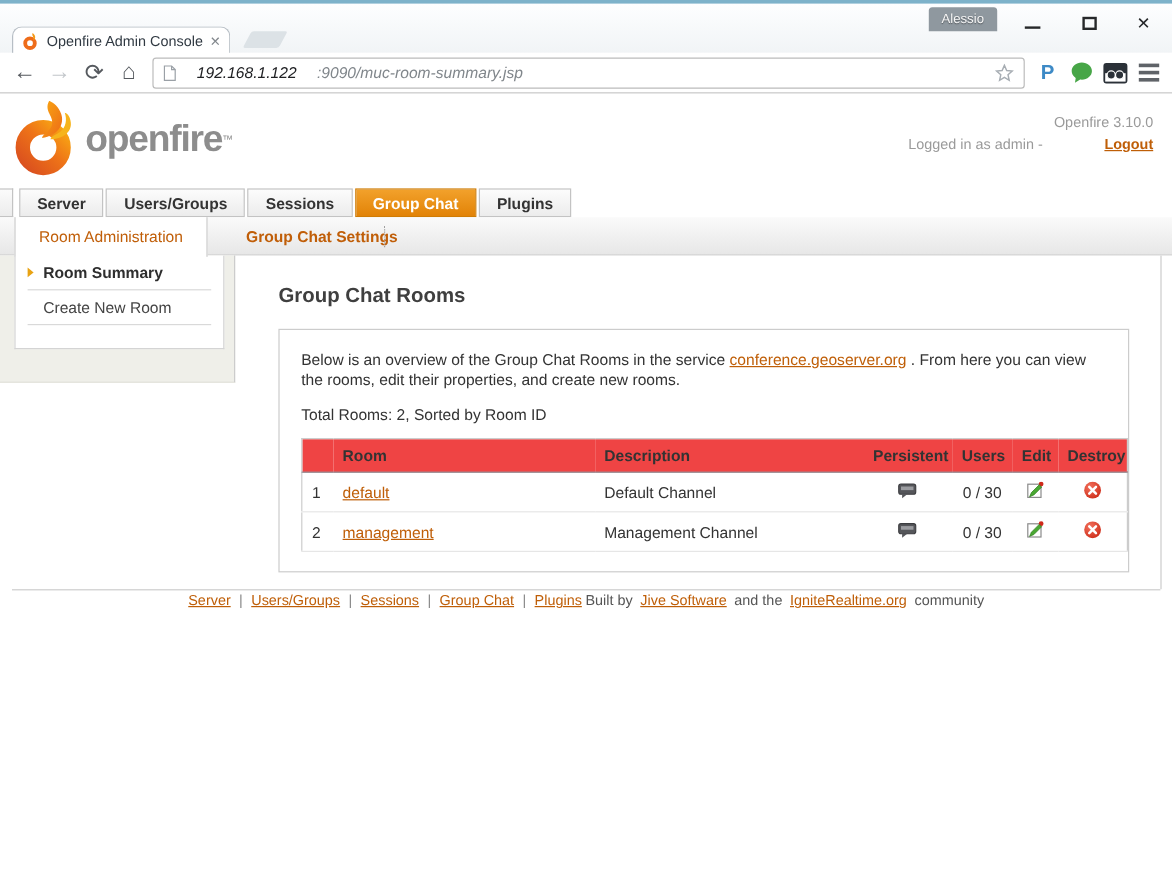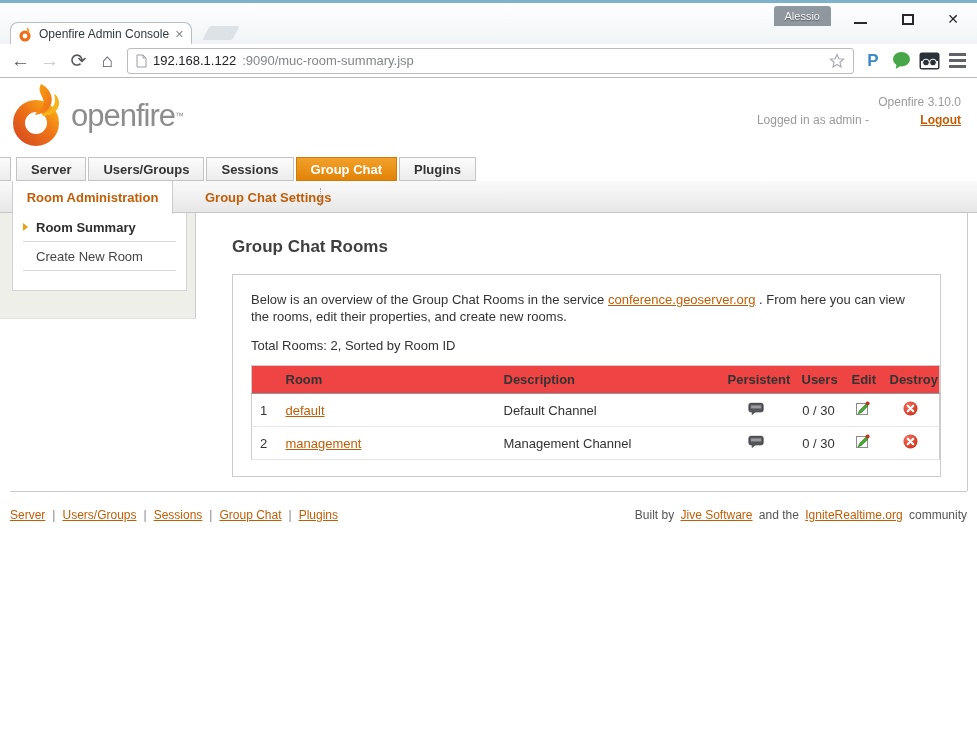--- a/index.html
+++ b/index.html
@@ -23,53 +23,53 @@
   .win-min { left:844px; } .win-max { left:892px; } .win-close { left:937px; font-size:14px; color:#26282a; }
   .min-bar { width:13px; height:2px; background:#26282a; margin-top:8px; }
   .max-box { width:12px; height:11px; border:2px solid #26282a; }
 
   .toolbar { position:absolute; top:44px; left:0; width:977px; height:34px; background:#fff;
              border-bottom:1px solid #b9b9b9; display:flex; align-items:center; padding:0 6px; }
   .tool-btn { width:29px; height:28px; display:flex; align-items:center; justify-content:center;
               font-size:19px; color:#55595e; flex:0 0 auto; }
   .tool-btn.disabled { color:#c3c7cb; }
   .urlbar { flex:1 1 auto; height:26px; border:1px solid #bcbcbc; border-radius:3px; background:#fff;
-            display:flex; align-items:center; padding:0 8px; gap:6px; margin:0 5px; }
+            display:flex; align-items:center; padding:0 8px; gap:17px; margin:0 5px;font-style:italic; }
   .url-host { font-size:13px; color:#202124; white-space:nowrap; }
   .url-path { font-size:13px; color:#80868b; white-space:nowrap; }
   .star-btn { margin-left:auto; display:flex; align-items:center; }
   .ext-btn { width:28px; height:28px; display:flex; align-items:center; justify-content:center; flex:0 0 auto; }
   .ext-p { color:#3d8ac6; font-weight:bold; font-size:17px; }
   .menu-lines { display:flex; flex-direction:column; gap:3px; }
   .menu-lines i { display:block; width:17px; height:3px; background:#5f6368; }
 
   
   .of-header { position:absolute; top:78px; left:0; width:977px; height:78px; background:#fff; }
   .logo { position:absolute; left:10px; top:6px; display:flex; align-items:center; }
-  .wordmark { font-size:31px; font-weight:normal; color:#8d8d8d; letter-spacing:-1px; margin-left:1px; }
+  .wordmark { font-size:31px; font-weight:bold; color:#8d8d8d; letter-spacing:-1px; margin-left:1px; }
   .tm { font-size:9px; color:#8d8d8d; vertical-align:14px; }
   .header-right { position:absolute; right:16px; top:15px; text-align:right; font-size:12px; color:#9a9a9a; line-height:18px; }
   .logout { color:#bf5e07; font-weight:bold; text-decoration:underline;margin-left:48px; }
 
   
   .nav { position:absolute; top:156px; left:0; width:977px; height:25px; background:#fff; }
   .stub { position:absolute; left:0; top:1px; width:11px; height:24px;
           background:linear-gradient(#fbfbfb,#ececec); border:1px solid #c3c3c3; border-left:none; }
   .tabs { position:absolute; left:16px; top:1px; display:flex; gap:2px; }
   .navtab { height:24px; padding:0 14px; display:flex; align-items:center; font-size:13px; font-weight:bold;
             color:#333; background:linear-gradient(#fcfcfc,#ececec); border:1px solid #c3c3c3; }
   .navtab.active { background:linear-gradient(#f2a12b,#e28307); border-color:#d07c04; color:#fff; }
 
   
   .subnav { position:absolute; top:181px; left:0; width:977px; height:32px;
             background:linear-gradient(#fafafa,#e7e7e7); border-bottom:1px solid #c6c6c6; }
   .subtab-active { position:absolute; left:12px; top:0; width:161px; height:33px; background:#fff; z-index:2;
                    border-left:1px solid #ccc; border-right:1px solid #ccc;
                    display:flex; align-items:center; justify-content:center;
-                   font-size:13px; font-weight:bold; color:#c05e08; }
+                   font-size:13px; font-weight:normal; color:#c05e08; }
   .subtab { position:absolute; left:187px; top:0; height:32px; padding:0 18px; display:flex; align-items:center;
             font-size:13px; font-weight:bold; color:#c05e08; }
   .dot-sep { position:absolute; left:320px; top:7px; height:18px; border-left:1px dotted #9f9f9f; }
 
   
   .content { position:absolute; top:213px; left:0; width:977px; height:278px; background:#fff; }
   .side-bg { position:absolute; left:0; top:0; width:196px; height:106px; background:#efefe9;
              border-right:1px solid #ccc; border-bottom:1px solid #e2e2da; }
   .side-panel { position:absolute; left:12px; top:0; width:175px; height:78px; background:#fff;
                 border:1px solid #d4d4d4; border-top:none; }
@@ -89,21 +89,21 @@
 
   table { width:100%; border-collapse:collapse; table-layout:fixed; border:1px solid #ccc; }
   th { background:#ef4444; border-bottom:1px solid #8f979e; font-size:13px; color:#333;
        text-align:left; padding:6px 8px; font-weight:bold; }
   td { padding:7px 8px; font-size:13px; color:#333; border-bottom:1px solid #e6e6e6; background:#fff; }
   .c { text-align:center; }
   .icon-cell { vertical-align:middle; }
 
   
   .footer { position:absolute; top:491px; left:10px; width:957px; border-top:1px solid #ccc;
-            padding-top:16px; display:flex; justify-content:space-between; font-size:12px; color:#555; }
+            padding-top:1px; display:flex; justify-content:center; font-size:12px; color:#555; }
   .flink { color:#bf5e07; text-decoration:underline; }
   .fsep { color:#888; margin:0 7px; }
   .fright span { margin-left:3px; }
   .fright a { margin-left:3px; }
 </style>
 </head>
 <body>
 
 <div class="titlebar">
   <div class="btab">

